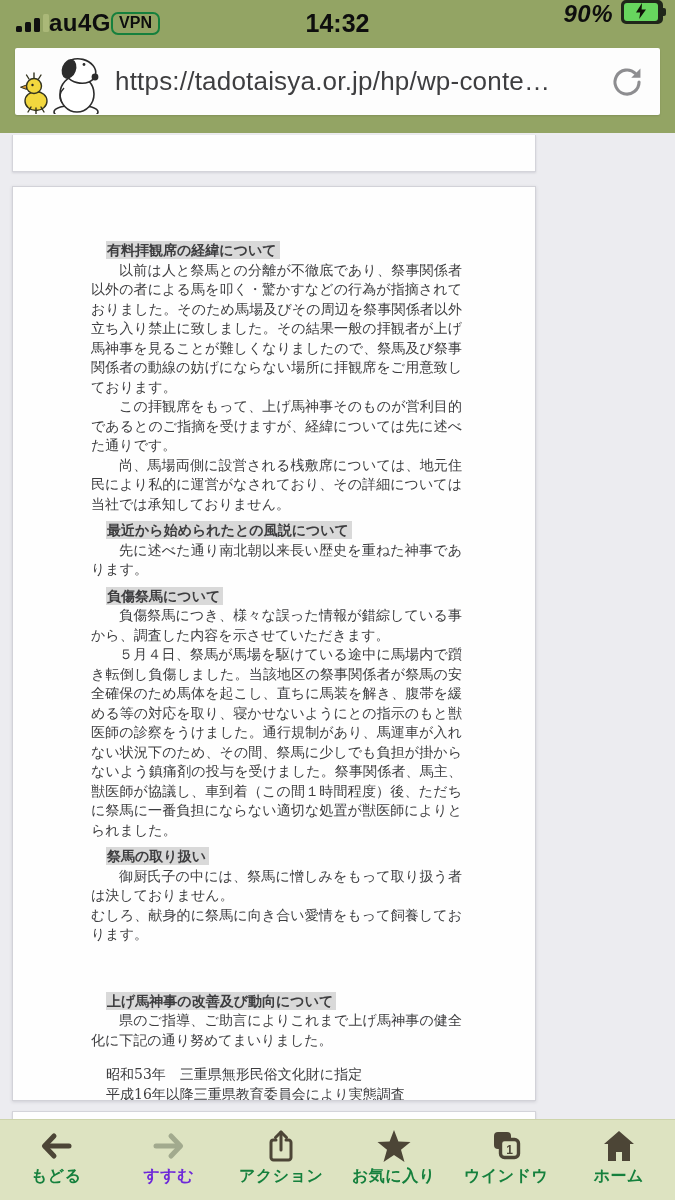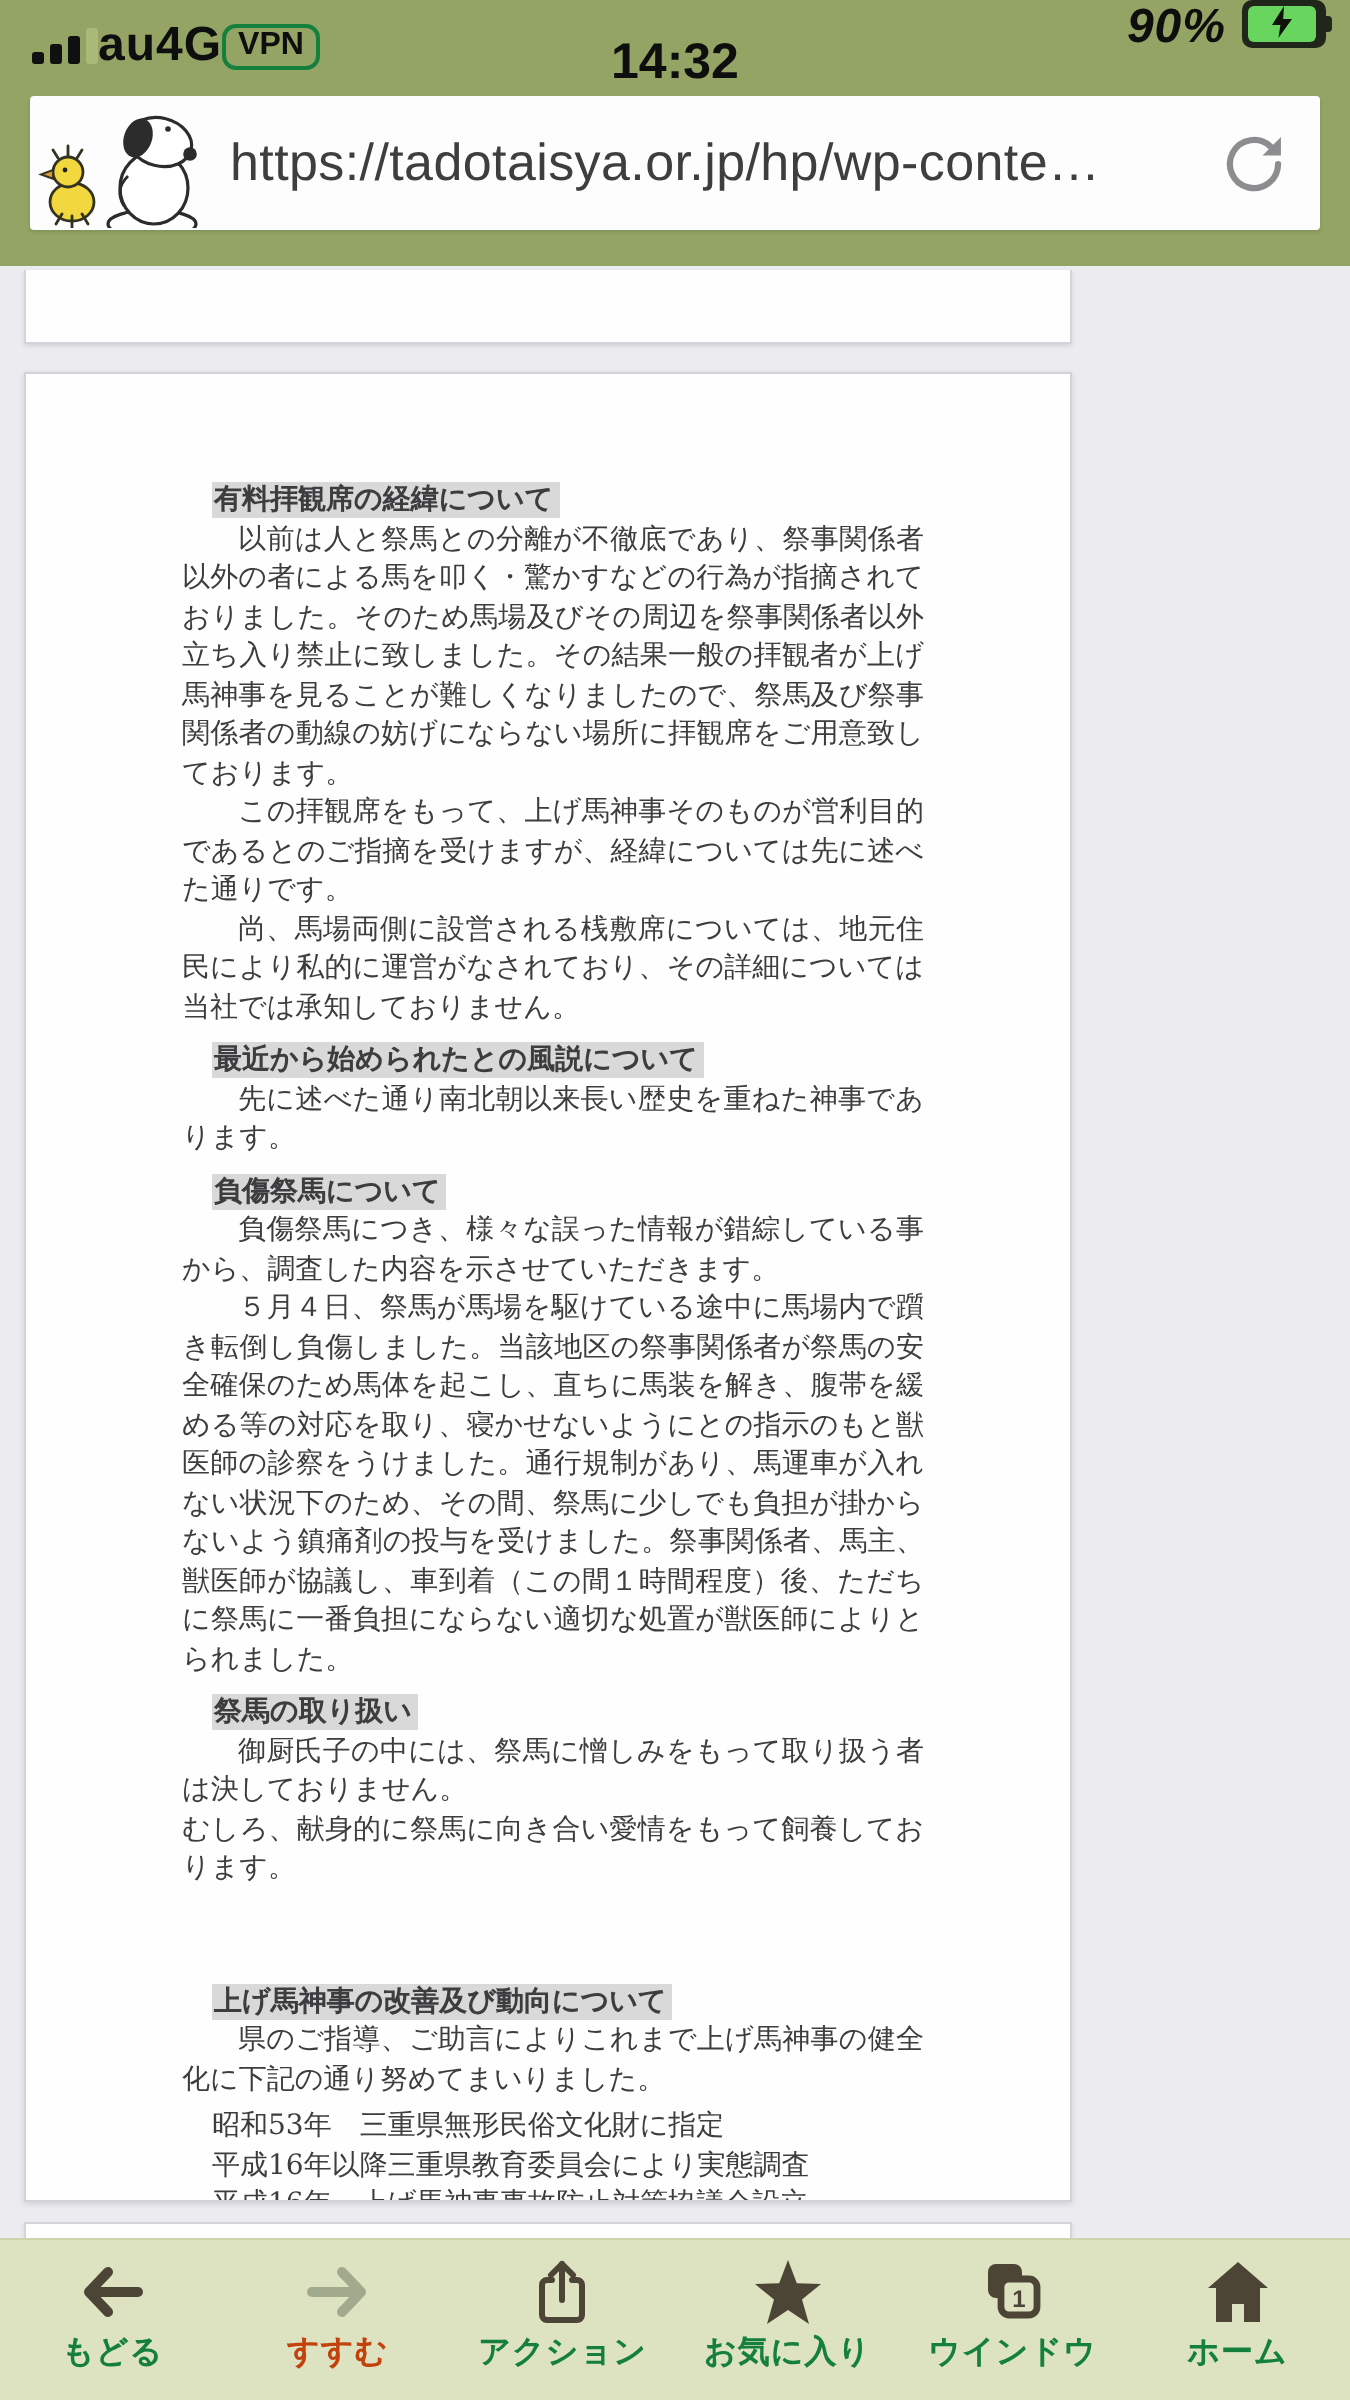--- a/index.html
+++ b/index.html
@@ -11,21 +11,21 @@
   
   .topbar{
     position:absolute;top:0;left:0;width:675px;height:133px;
     background:#93a464;z-index:3;
   }
   .statusbar{
     position:absolute;top:0;left:0;right:0;height:46px;
     display:flex;align-items:center;color:#0e0e0e;
   }
   .sb-left{position:absolute;left:16px;top:0;height:46px;display:flex;align-items:center;gap:0;}
-  .sb-center{position:absolute;left:0;right:0;top:0;height:46px;display:flex;align-items:flex-end;justify-content:center;}
+  .sb-center{position:absolute;left:0;right:0;top:0;height:46px;display:flex;align-items:center;justify-content:center;}
   .sb-right{position:absolute;right:12px;top:0;height:46px;display:flex;align-items:flex-start;gap:8px;font-style:italic;}
   .sb-txt{font-size:24px;font-weight:600;letter-spacing:.5px;}
   .clock{font-size:25px;font-weight:700;}
   .signal{display:flex;align-items:flex-end;gap:3px;height:18px;}
   .signal i{display:block;width:6px;border-radius:1.5px;background:#101010;}
   .signal i:nth-child(1){height:6px;}
   .signal i:nth-child(2){height:10px;}
   .signal i:nth-child(3){height:14px;}
   .signal i:nth-child(4){height:18px;background:#aab878;}
   .vpn{
@@ -70,37 +70,37 @@
   }
   .doc-section{margin-top:7px;}
   .doc-section:first-child{margin-top:0;}
   .doc-section.gap-large{margin-top:47px;}
   .doc-heading{
     margin:0 0 0 15px;font-size:14px;font-weight:600;line-height:19.5px;
   }
   .doc-heading .hl{background:#d9d9d9;padding:1px 3px 1px 1px;}
   .doc-p{margin:0;text-align:justify;}
   .doc-p.indent{text-indent:2em;}
-  .doc-list{margin-top:4px;margin-left:15px;}
+  .doc-list{margin-top:15px;margin-left:15px;}
   .doc-list p{margin:0;}
   
   .toolbar{
     position:absolute;left:0;bottom:0;width:675px;height:81px;
     background:#dde3c1;border-top:1px solid #cdd4ab;box-sizing:border-box;
     display:flex;z-index:4;
   }
   .tb-item{
     flex:1 1 0;background:none;border:none;padding:9px 0 0;margin:0;
     display:flex;flex-direction:column;align-items:center;gap:3px;
     color:#4c4536;font-family:"Liberation Sans",sans-serif;cursor:pointer;
   }
   .tb-item svg{width:36px;height:34px;display:block;}
   .tb-label{font-size:16px;font-weight:700;letter-spacing:.5px;color:#15803d;}
   .tb-item.disabled{color:#a2aa8e;}
-  .tb-item.disabled .tb-label{color:#c2410c;}
+  .tb-item.disabled .tb-label{color:#6d28d9;}
 </style>
 </head>
 <body>
 
 <div>
 
   <header class="topbar">
     <div class="statusbar">
       <div class="sb-left">
         <span class="signal">

